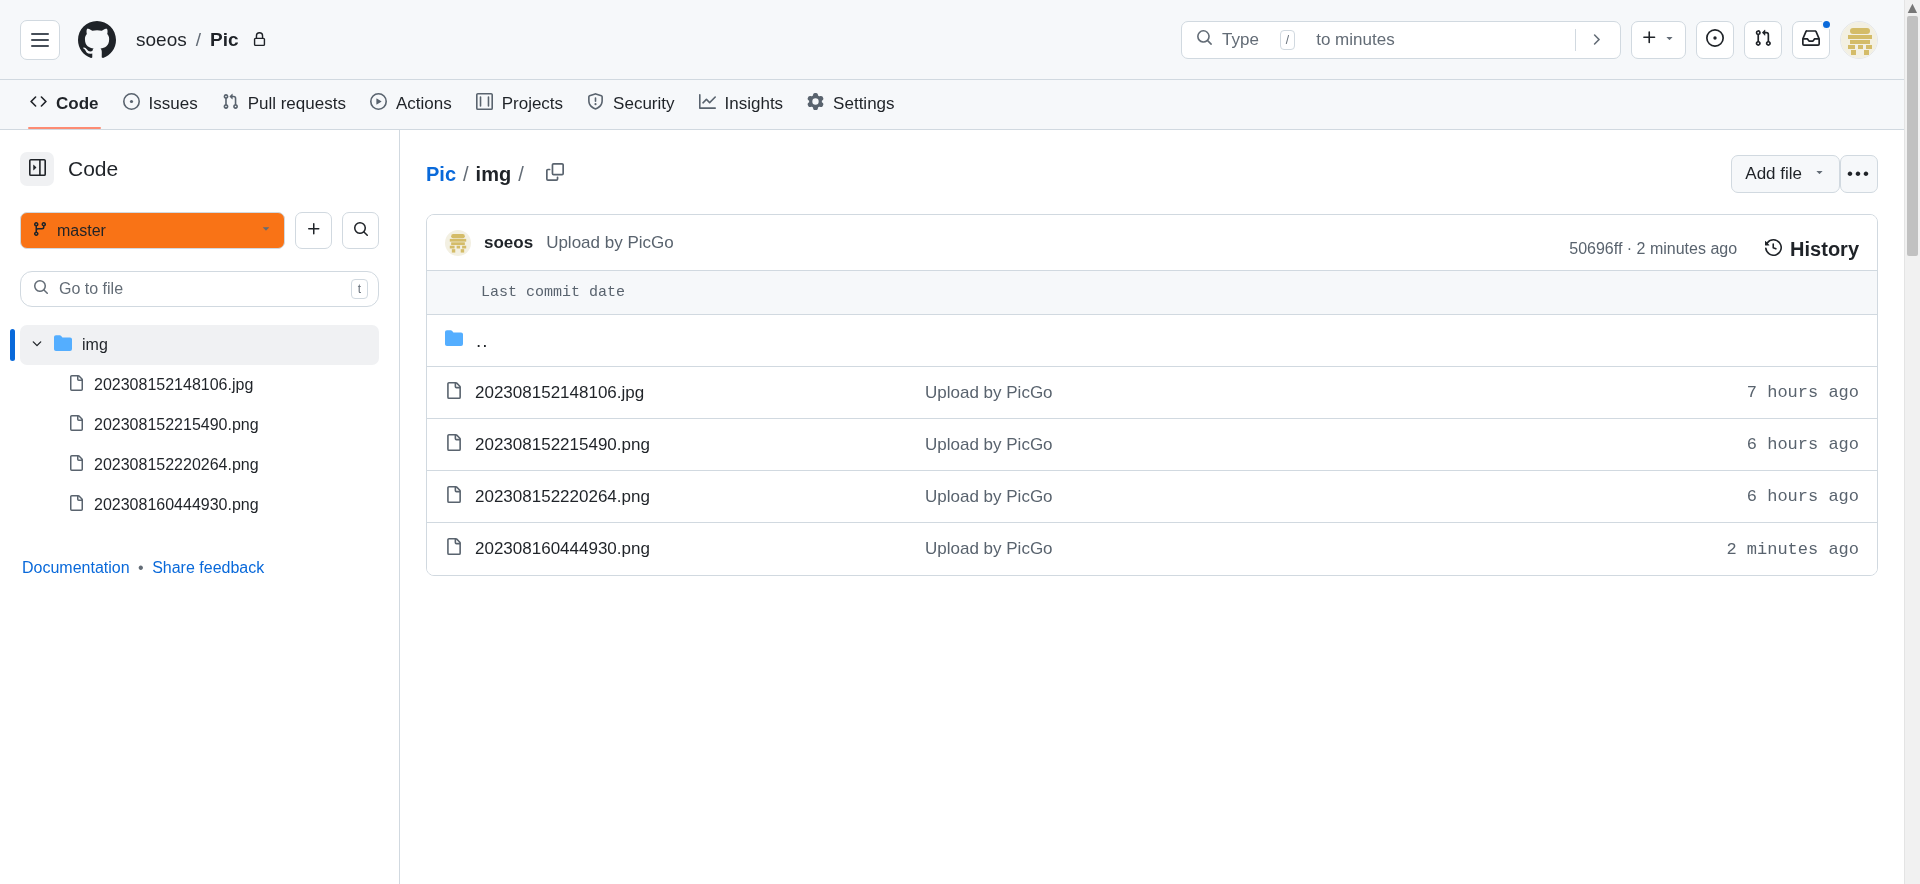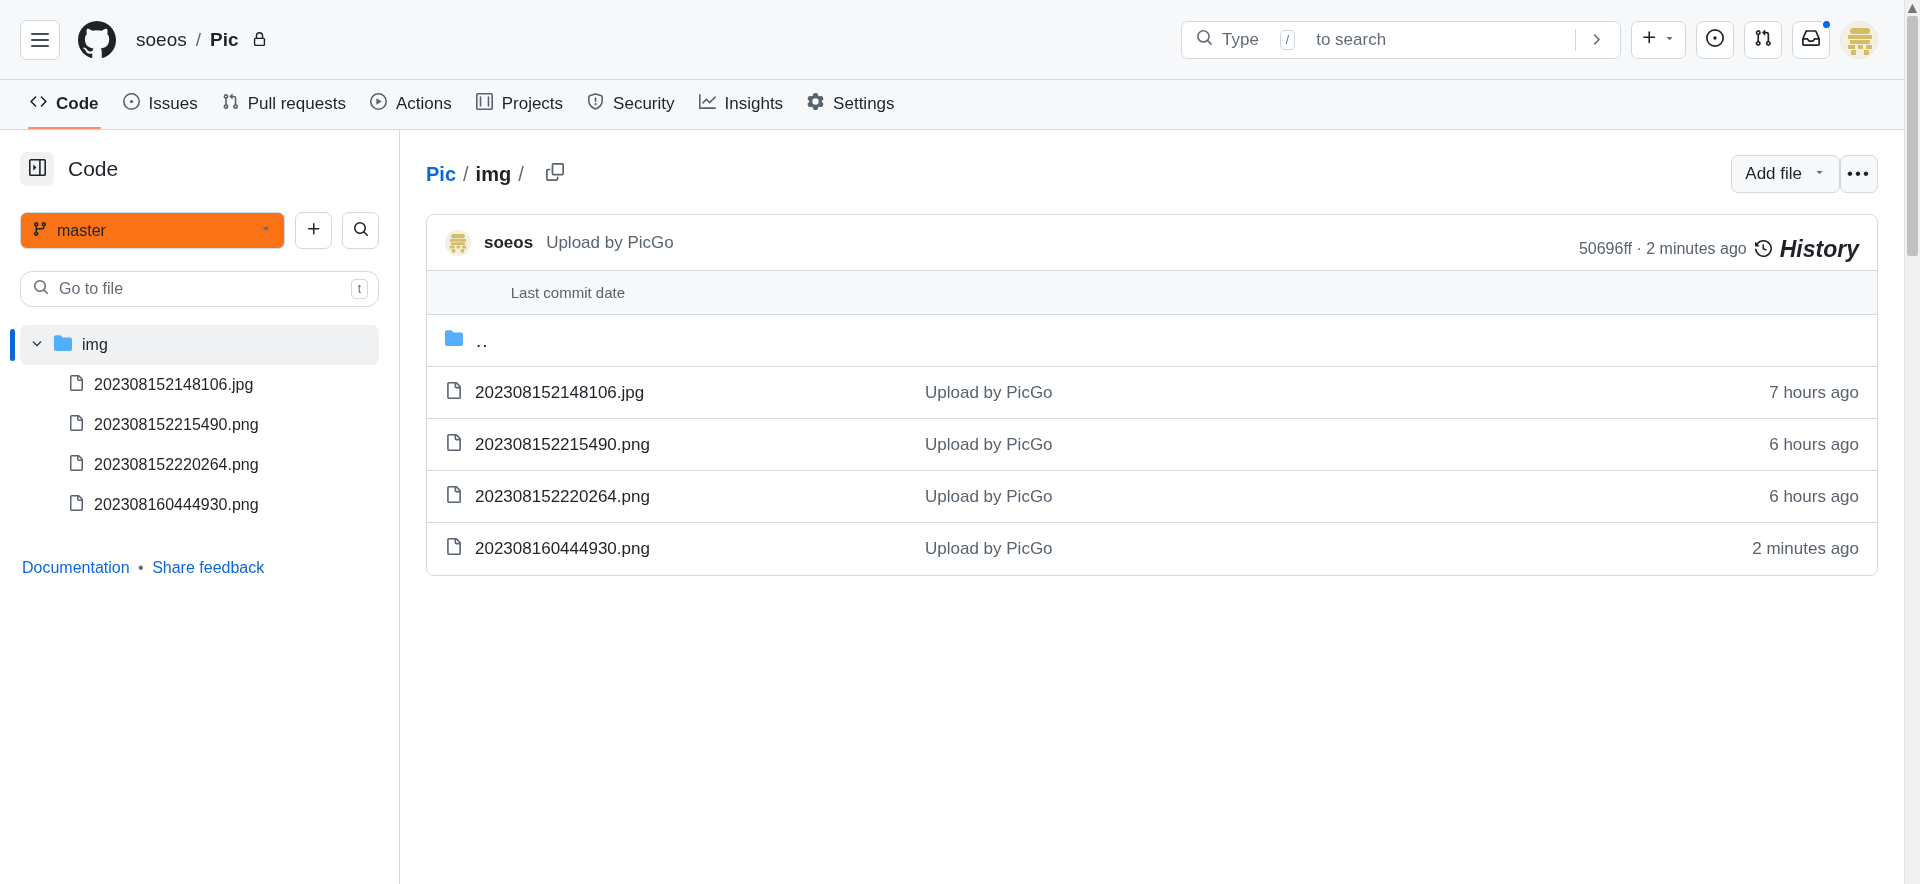--- a/index.html
+++ b/index.html
@@ -241,36 +241,36 @@
   }
   .commit-bar {
     height: 56px; background: #ffffff;
     display: flex; align-items: center;
     padding: 0 18px; gap: 13px;
     border-bottom: 1px solid #d1d9e0;
   }
   .avatar-sm { width: 26px; height: 26px; border-radius: 50%; overflow: hidden; flex: none; }
   .c-author { font-size: 17px; font-weight: bold; color: #1f2328; cursor: pointer; }
   .c-msg { font-size: 17px; color: #59636e; cursor: pointer; }
-  .commit-right { margin-left: auto; display: flex; align-items: center; gap: 8px; margin-top: 13px; }
+  .commit-right { margin-left: auto; display: flex; align-items: center; gap: 28px; margin-top: 13px; }
   .c-hash { font-size: 16px; color: #59636e; }
   .history-btn {
     display: flex; align-items: flex-start; gap: 8px;
-    font-size: 23px; font-weight: bold; color: #1f2328; cursor: pointer; font-style: italic;
+    font-size: 20px; font-weight: bold; color: #1f2328; cursor: pointer;
   }
 
   .tbl-head {
     height: 44px; background: #f6f8fa;
     display: flex; align-items: center;
     padding: 0 18px; font-size: 15px; color: #59636e;
     border-bottom: 1px solid #d1d9e0;
   }
   .col-name { width: 480px; flex: none; }
   .col-msg { flex: 1; }
-  .col-date { width: 180px; flex: none; text-align: right; }
+  .col-date { width: 180px; flex: none; text-align: right; font-family: Liberation Mono, monospace; }
 
   .tbl-row {
     height: 52px; display: flex; align-items: center;
     padding: 0 18px; font-size: 17px;
     border-bottom: 1px solid #d1d9e0;
     background: #ffffff;
   }
   .tbl-row:last-child { border-bottom: none; }
   .tbl-row .col-name { display: flex; align-items: center; gap: 13px; }
   .tbl-row .fname { color: #1f2328; cursor: pointer; }
@@ -339,21 +339,21 @@
         <span>
           <svg width="17" height="17" viewBox="0 0 16 16">
             <path fill="#636c76" d="M10.68 11.74a6 6 0 0 1-7.922-8.982 6 6 0 0 1 8.982 7.922l3.04
             3.04a.749.749 0 0 1-.326 1.275.749.749 0 0 1-.734-.215ZM11.5 7a4.499 4.499 0 1 0-8.997
             0A4.499 4.499 0 0 0 11.5 7Z"></path>
           </svg>
         </span>
         <span class="placeholder">
           <span>Type</span>
           <span class="slash-key">/</span>
-          <span>to search</span>
+          <span>to minutes</span>
         </span>
         <span class="cmd-divider"></span>
         <span class="chev-right">
           <svg width="17" height="17" viewBox="0 0 16 16">
             <path fill="#636c76" d="M4.72 3.22a.75.75 0 0 1 1.06 0l4.25 4.25a.75.75 0 0 1 0
             1.06l-4.25 4.25a.75.75 0 0 1-1.06-1.06L8.44 8 4.72 4.28a.75.75 0 0 1 0-1.06Z"></path>
           </svg>
         </span>
       </div>
 

